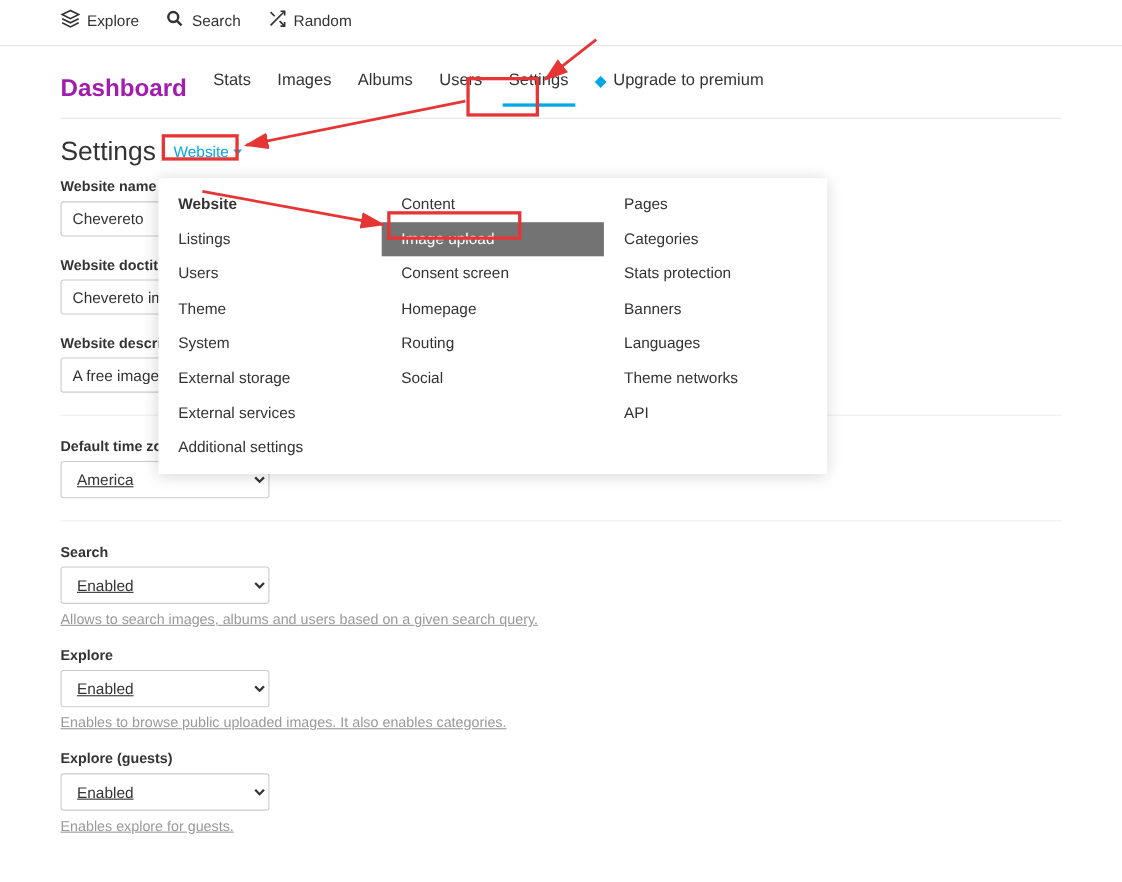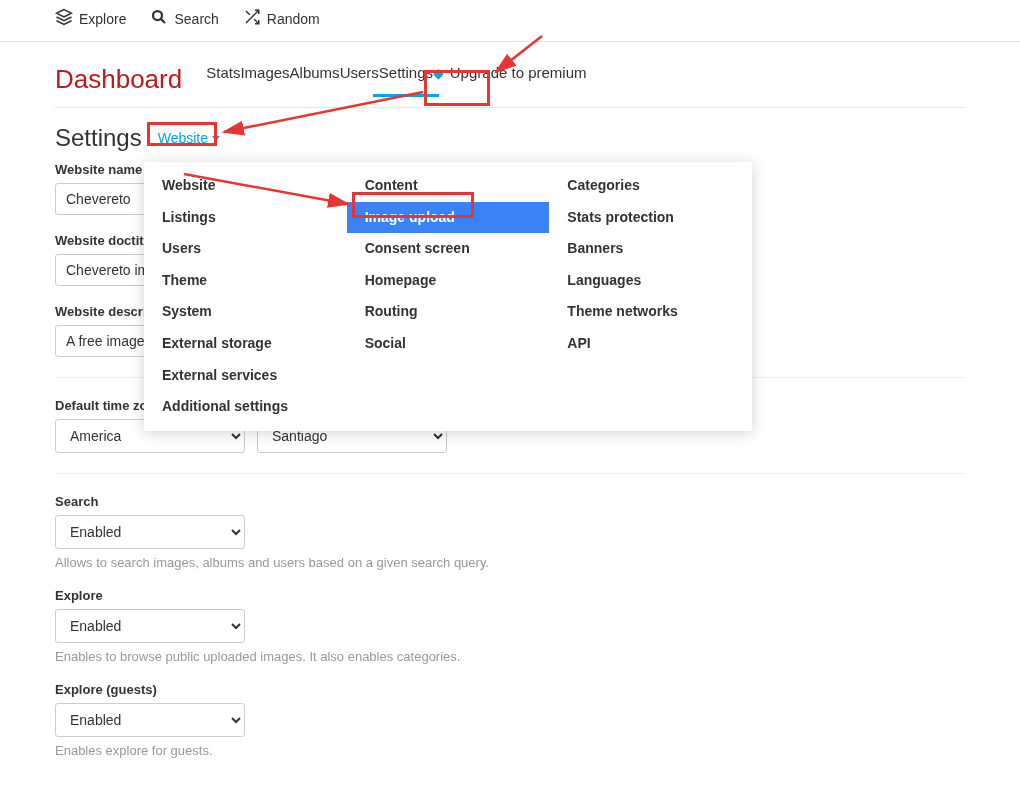--- a/index.html
+++ b/index.html
@@ -33,22 +33,22 @@
 
   
   .dash-wrap { padding: 0 55px; }
   .dash-header {
     display: flex;
     align-items: center;
     gap: 24px;
     padding: 22px 0 12px;
     border-bottom: 1px solid #e6e6e6;
   }
-  .dash-title { font-size: 26px; font-weight: 400; color: #b91c1c; }
-  .dash-tabs { display: flex; align-items: flex-start; font-size: 15px; }
+  .dash-title { font-size: 22px; font-weight: 700; color: #a21caf; }
+  .dash-tabs { display: flex; gap: 24px; align-items: flex-start; font-size: 15px; }
   .dash-tab { color: #333; cursor: pointer; padding-bottom: 14px; }
   .dash-tab.active { position: relative; }
   .dash-tab.active::after {
     content: "";
     position: absolute;
     left: -6px; right: -6px; bottom: -2px;
     height: 3px;
     background: #00a7e6;
   }
   .premium-link { color: #333; display:flex; align-items:center; gap:6px; }
@@ -82,22 +82,22 @@
   .field { margin-bottom: 18px; }
   .field-label { font-size: 13px; font-weight: 700; color: #333; margin-bottom: 6px; }
   .input-text, .select {
     border: 1px solid #ccc;
     border-radius: 3px;
     padding: 7px 10px;
     font-size: 14px;
     color: #333;
     background: #fff;
   }
-  .select { appearance: auto; padding-right: 24px; }
-  .hint { color: #999; font-size: 13px; margin-top: 6px; }
+  .select { appearance: auto; padding-right: 24px; text-decoration: underline; }
+  .hint { color: #999; font-size: 13px; margin-top: 6px; text-decoration: underline; }
 
   hr.sep { border: none; border-top: 1px solid #eee; margin: 20px 0; }
 
   .row { display: flex; gap: 12px; }
 
   
   .dropdown-panel {
     position: absolute;
     top: 162px;
     left: 144px;
@@ -108,25 +108,24 @@
     z-index: 20;
     padding: 8px 0;
   }
   .dropdown-col { flex: 1; }
   .dropdown-item {
     padding: 6px 18px;
     font-size: 14px;
     color: #333;
     cursor: pointer;
     line-height: 1.4;
-    font-weight: bold;
   }
   .dropdown-item.bold { font-weight: 700; }
   .dropdown-item.highlight {
-    background: #3b82f6;
+    background: #737373;
     color: #fff;
   }
 
   
   .redbox {
     position: absolute;
     border: 3px solid #e73434;
     pointer-events: none;
     z-index: 40;
   }
@@ -216,23 +215,20 @@
   </div>
 
   <hr class="sep">
 
   <div class="field">
     <div class="field-label">Default time zone</div>
     <div class="row">
       <select class="select" style="width:190px">
         <option>America</option>
       </select>
-      <select class="select" style="width:190px">
-        <option>Santiago</option>
-      </select>
     </div>
   </div>
 
   <hr class="sep">
 
   <div class="field">
     <div class="field-label">Search</div>
     <select class="select" style="width:190px">
       <option>Enabled</option>
     </select>
@@ -269,20 +265,21 @@
   </div>
   <div class="dropdown-col">
     <div class="dropdown-item">Content</div>
     <div class="dropdown-item highlight">Image upload</div>
     <div class="dropdown-item">Consent screen</div>
     <div class="dropdown-item">Homepage</div>
     <div class="dropdown-item">Routing</div>
     <div class="dropdown-item">Social</div>
   </div>
   <div class="dropdown-col">
+    <div class="dropdown-item">Pages</div>
     <div class="dropdown-item">Categories</div>
     <div class="dropdown-item">Stats protection</div>
     <div class="dropdown-item">Banners</div>
     <div class="dropdown-item">Languages</div>
     <div class="dropdown-item">Theme networks</div>
     <div class="dropdown-item">API</div>
   </div>
 </div>
 
 <div class="redbox" style="top:70px; left:424px; width:66px; height:36px;"></div>

